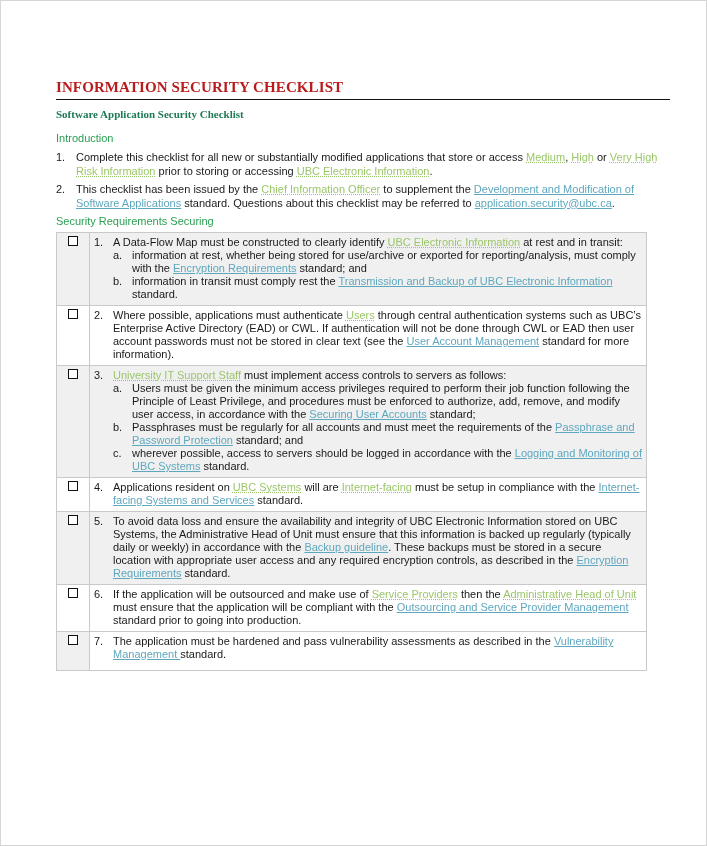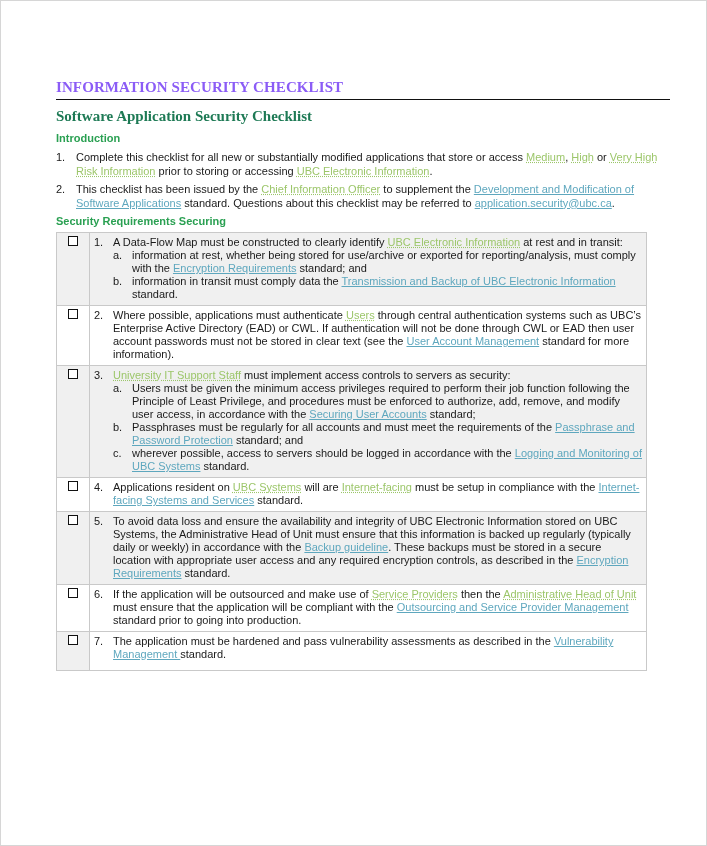--- a/index.html
+++ b/index.html
@@ -5,30 +5,30 @@
     html, body { margin:0; padding:0; }
     body {
       width:707px; height:846px; background:#ffffff; position:relative;
       font-family:"Liberation Sans", sans-serif; color:#1a1a1a;
       box-sizing:border-box; border:1px solid #d6d6d6; overflow:hidden;
     }
     .page { position:absolute; left:55px; top:0; width:614px; }
     .doc-title {
       position:absolute; top:78px; left:0;
       font-family:"Liberation Serif", serif; font-weight:bold;
-      font-size:15px; color:#8b5cf6; letter-spacing:0.1px;
+      font-size:15px; color:#b91c1c; letter-spacing:0.1px;
     }
     .rule { position:absolute; top:98px; left:0; width:614px; height:0; border-top:1.5px solid #111; }
     .subtitle {
       position:absolute; top:107px; left:0;
       font-family:"Liberation Serif", serif; font-weight:bold;
-      font-size:15px; color:#1e7a55;
+      font-size:11px; color:#1e7a55;
     }
     .section-h {
-      position:absolute; left:0; font-size:11px; font-weight:bold; color:#2aa052;text-align:right;
+      position:absolute; left:0; font-size:11px; font-weight:normal; color:#2aa052;text-align:right;
     }
     .intro { position:absolute; top:150px; left:0; width:614px; font-size:11px; line-height:13.5px; }
     .intro-item { display:flex; margin-bottom:5px; }
     .intro-num { width:20px; flex:0 0 20px; }
     .intro-text { flex:1; }
     .term { color:#9cc66a; text-decoration:underline dotted #9cc66a; }
     .lnk { color:#5ea7be; text-decoration:underline; text-decoration-color:#5ea7be; }
     table.checklist {
       position:absolute; top:231px; left:0; width:591px;
       border-collapse:collapse; font-size:11px; line-height:13px;
@@ -77,21 +77,21 @@
         <div class="req">
           <span class="req-num">1.</span>
           <div class="req-body">
             <div><span>A Data-Flow Map must be constructed to clearly identify </span><span class="term">UBC Electronic Information</span><span> at rest and in transit:</span></div>
             <div class="sub">
                   <span class="sub-l">a.</span>
                   <span class="sub-t"><span>information at rest, whether being stored for use/archive or exported for reporting/analysis, must comply with the </span><span class="lnk">Encryption Requirements</span><span> standard; and</span></span>
                 </div>
             <div class="sub">
                   <span class="sub-l">b.</span>
-                  <span class="sub-t"><span>information in transit must comply data the </span><span class="lnk">Transmission and Backup of UBC Electronic Information</span><span> standard.</span></span>
+                  <span class="sub-t"><span>information in transit must comply rest the </span><span class="lnk">Transmission and Backup of UBC Electronic Information</span><span> standard.</span></span>
                 </div>
           </div>
         </div>
       </td>
     </tr>
 
     <tr>
       <td class="cb"><span class="box"></span></td>
       <td>
         <div class="req">
@@ -100,21 +100,21 @@
         </div>
       </td>
     </tr>
 
     <tr class="gray">
       <td class="cb"><span class="box"></span></td>
       <td>
         <div class="req">
           <span class="req-num">3.</span>
           <div class="req-body">
-            <div><span class="term">University IT Support Staff</span><span> must implement access controls to servers as security:</span></div>
+            <div><span class="term">University IT Support Staff</span><span> must implement access controls to servers as follows:</span></div>
             <div class="sub">
                   <span class="sub-l">a.</span>
                   <span class="sub-t"><span>Users must be given the minimum access privileges required to perform their job function following the Principle of Least Privilege, and procedures must be enforced to authorize, add, remove, and modify user access, in accordance with the </span><span class="lnk">Securing User Accounts</span><span> standard;</span></span>
                 </div>
             <div class="sub">
                   <span class="sub-l">b.</span>
                   <span class="sub-t"><span>Passphrases must be regularly for all accounts and must meet the requirements of the </span><span class="lnk">Passphrase and Password Protection</span><span> standard; and</span></span>
                 </div>
             <div class="sub">
                   <span class="sub-l">c.</span>

